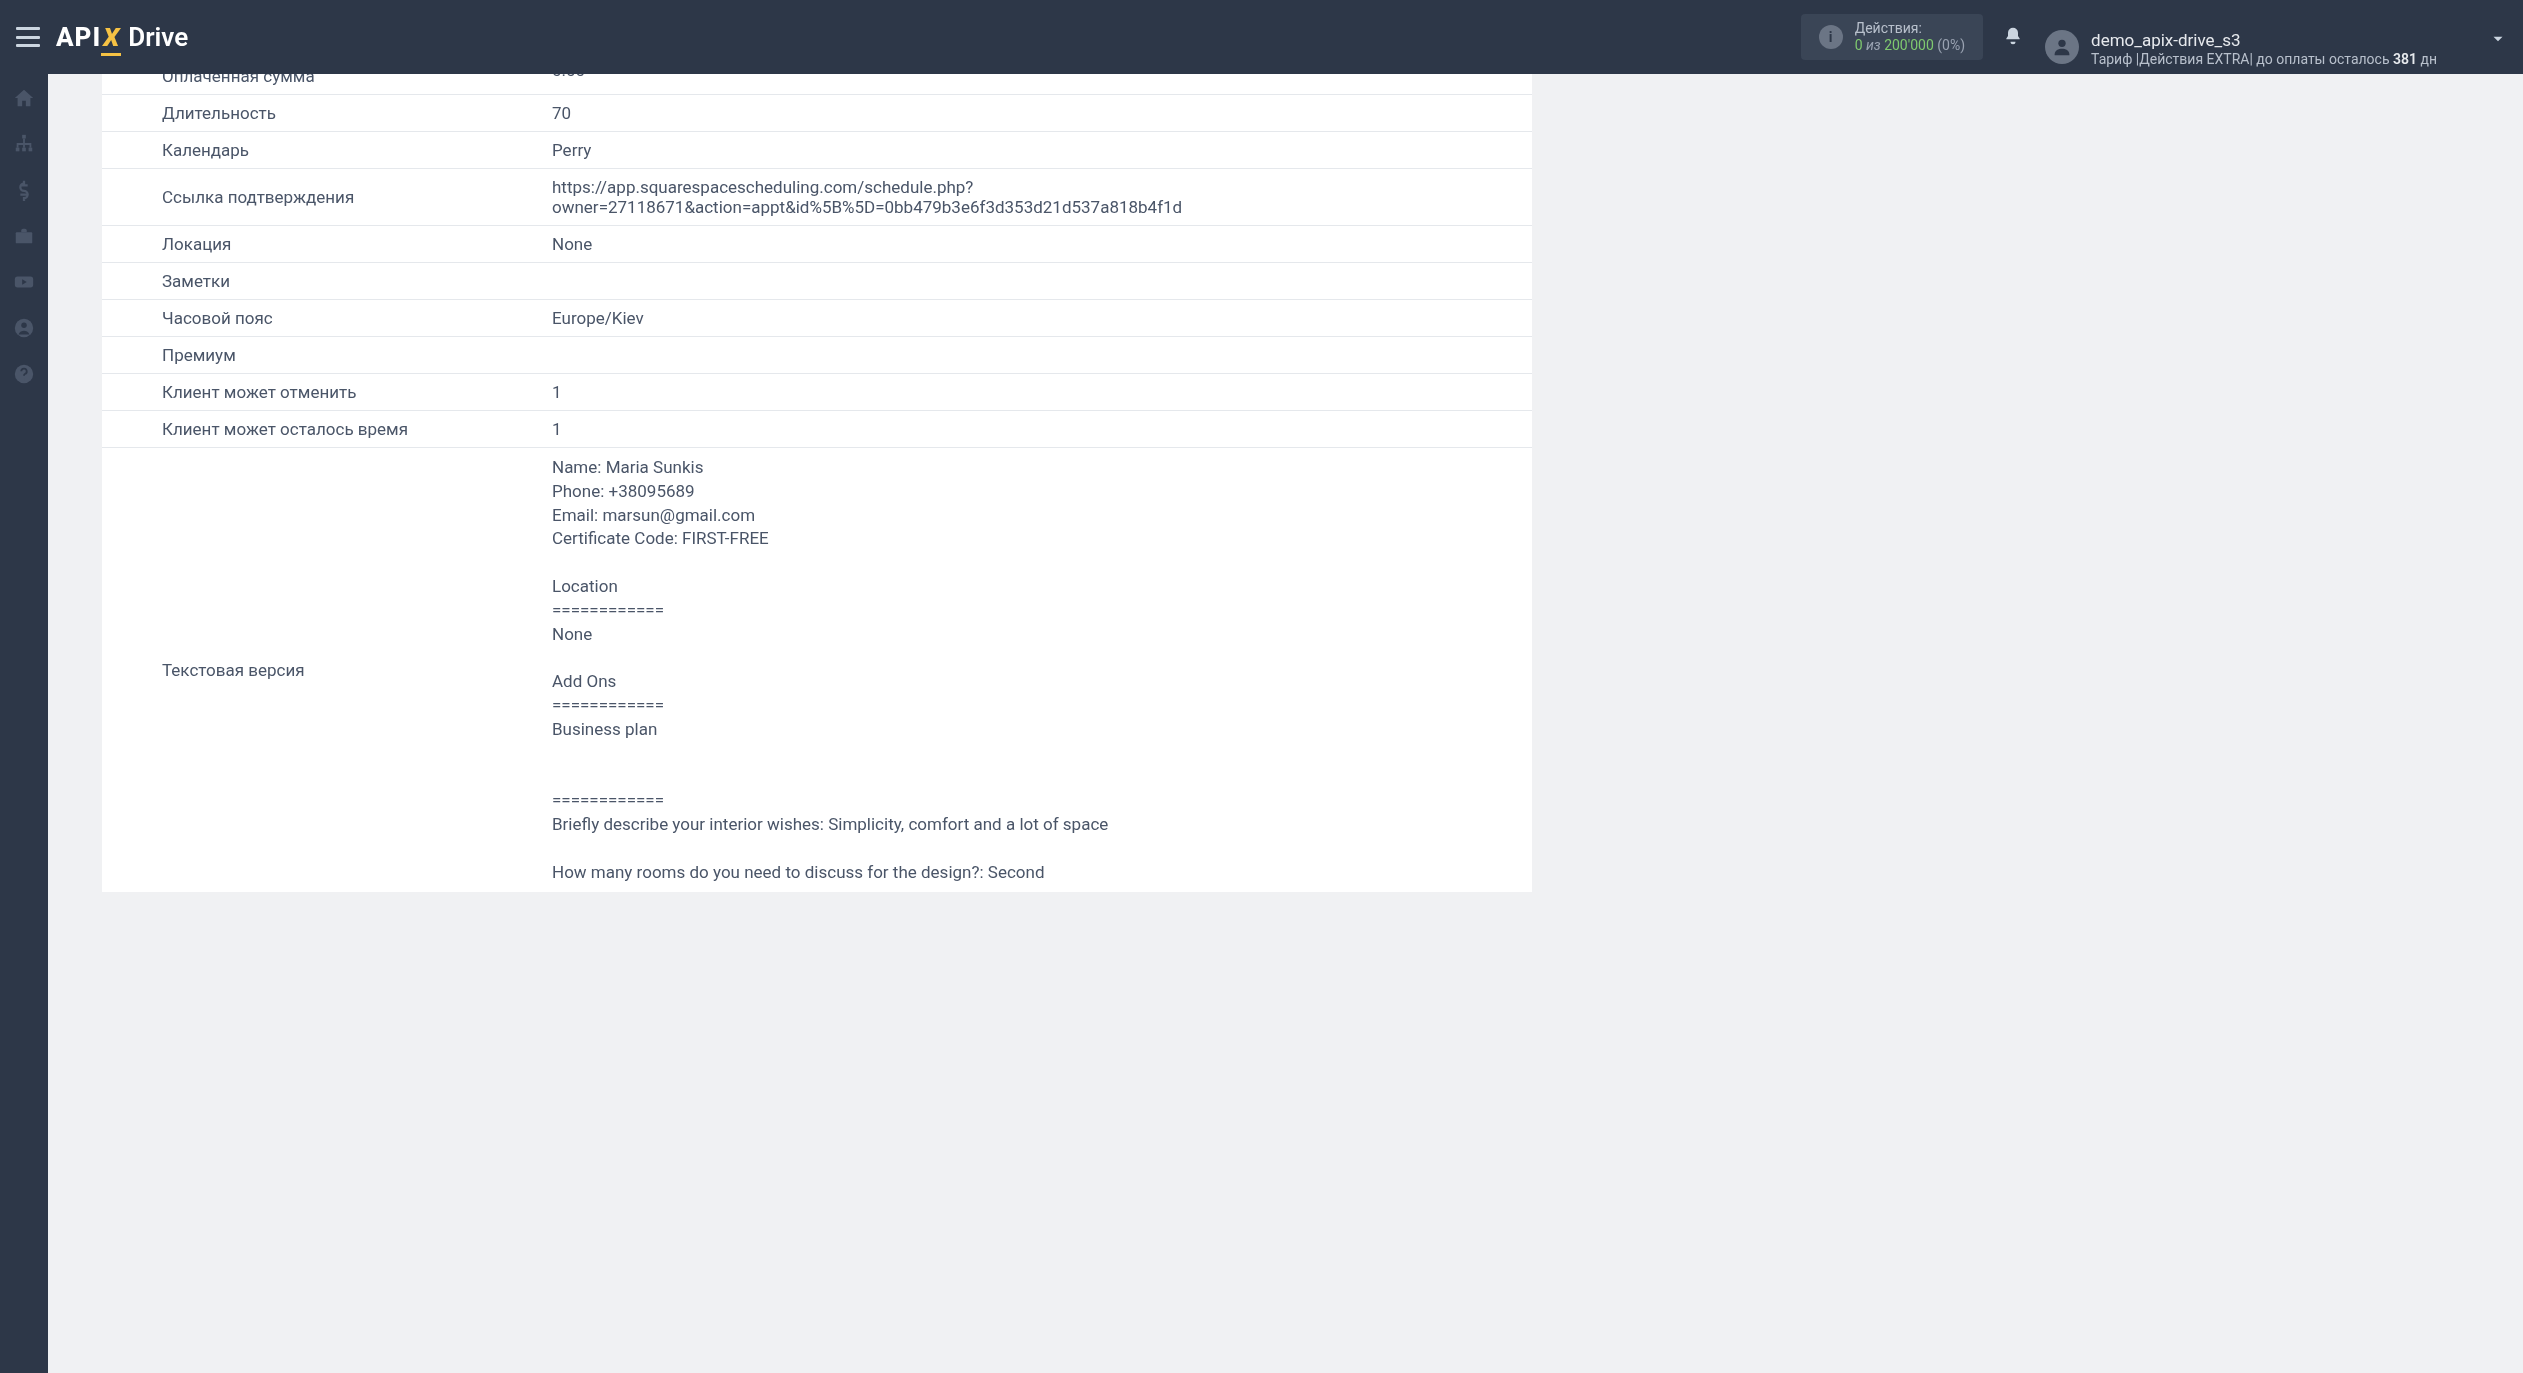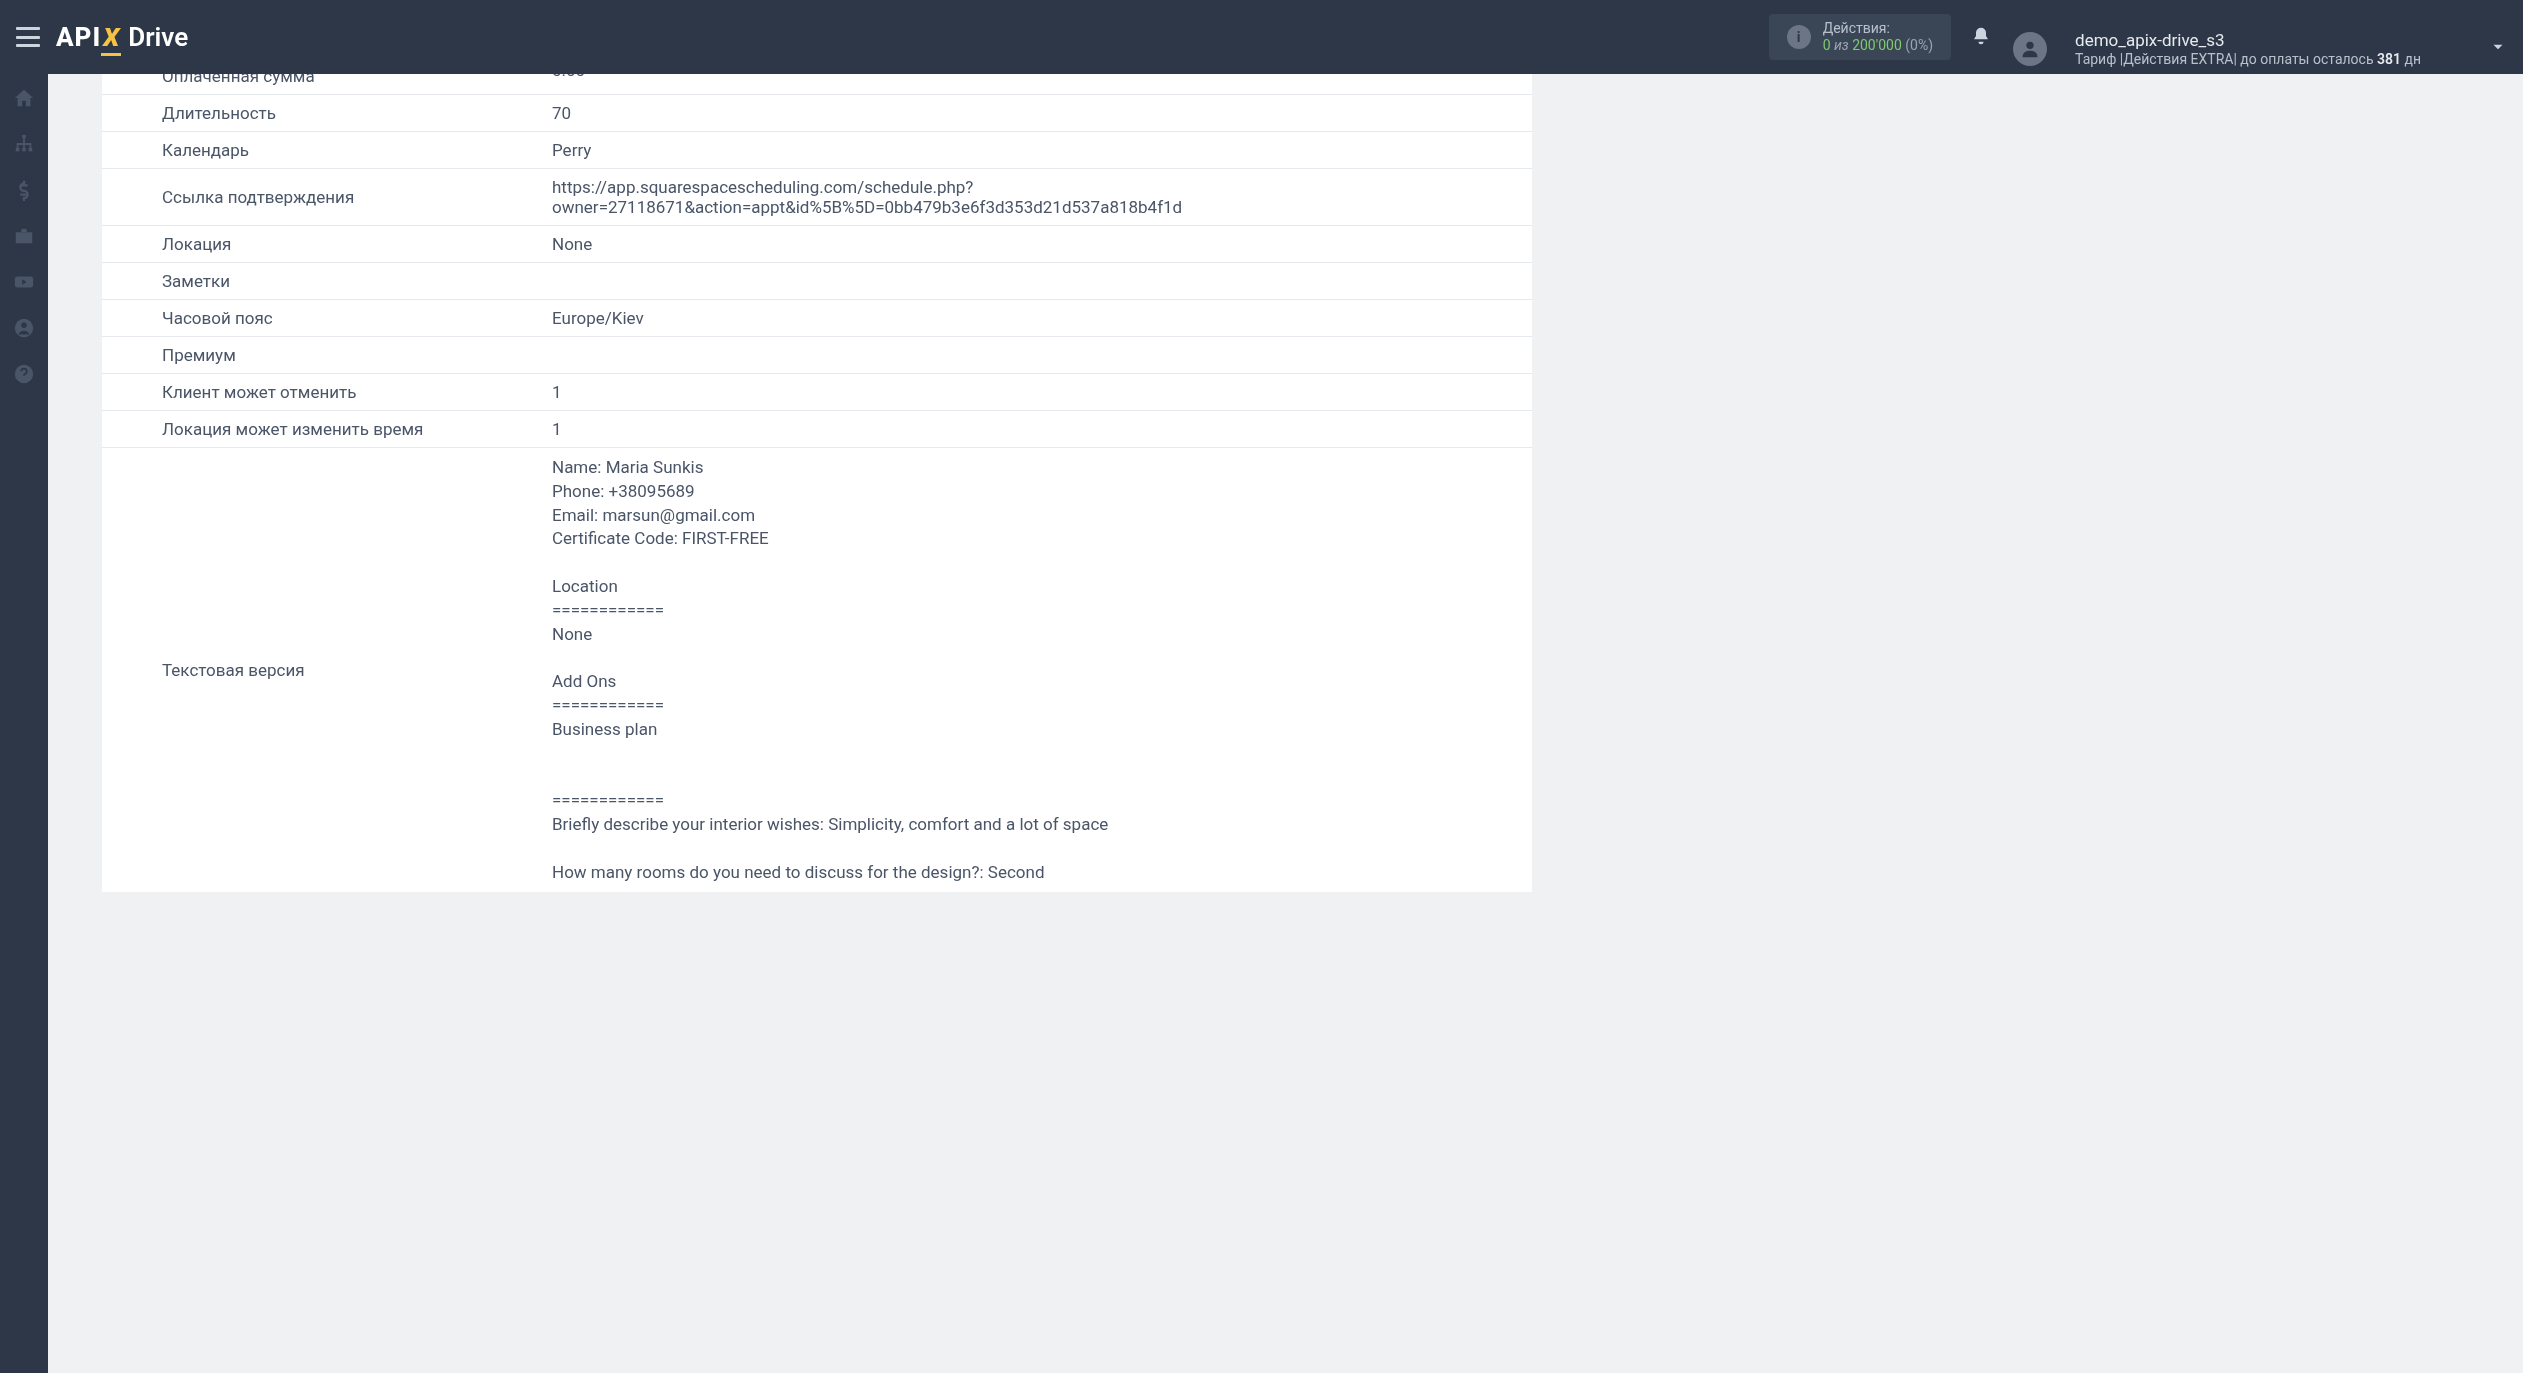--- a/index.html
+++ b/index.html
@@ -50,21 +50,21 @@
   font-size: 14px;
 }
 .actions-text { font-size: 14px; line-height: 1.2; }
 .actions-label { color: #b8c0cc; }
 .actions-value .zero { color: #7fc96f; }
 .actions-value .of { color: #9aa3b2; font-style: italic; }
 .actions-value .max { color: #7fc96f; }
 .actions-value .pct { color: #9aa3b2; }
 .bell { width: 20px; height: 22px; margin-right: 22px; cursor: pointer; }
 .bell svg { fill: #cbd5e0; }
-.user-block { display: flex; align-items: center; gap: 28px; color: #cbd5e0; cursor: pointer; margin-top: 24px; }
+.user-block { display: flex; gap: 12px; color: #cbd5e0; cursor: pointer; margin-top: 24px; }
 .avatar {
   width: 34px; height: 34px; border-radius: 50%; background: #6b7585;
   display: flex; align-items: center; justify-content: center;
 }
 .avatar svg { fill: #2d3748; }
 .user-text { font-size: 14px; line-height: 1.2; }
 .user-name { color: #e6e9ed; font-size: 17px; }
 .user-tariff { color: #b8c0cc; font-size: 14px; }
 .user-tariff .days { color: #e6e9ed; font-weight: 600; }
 .chevron { margin-left: 40px; }
@@ -239,21 +239,21 @@
         </div>
         <div class="row">
           <div class="row-label">Премиум</div>
           <div class="row-value"></div>
         </div>
         <div class="row">
           <div class="row-label">Клиент может отменить</div>
           <div class="row-value">1</div>
         </div>
         <div class="row">
-          <div class="row-label">Локация может изменить время</div>
+          <div class="row-label">Клиент может осталось время</div>
           <div class="row-value">1</div>
         </div>
         <div class="row">
           <div class="row-label">Текстовая версия</div>
           <div class="row-value multiline">Name: Maria Sunkis
 Phone: +38095689
 Email: marsun@gmail.com
 Certificate Code: FIRST-FREE
 
 Location

